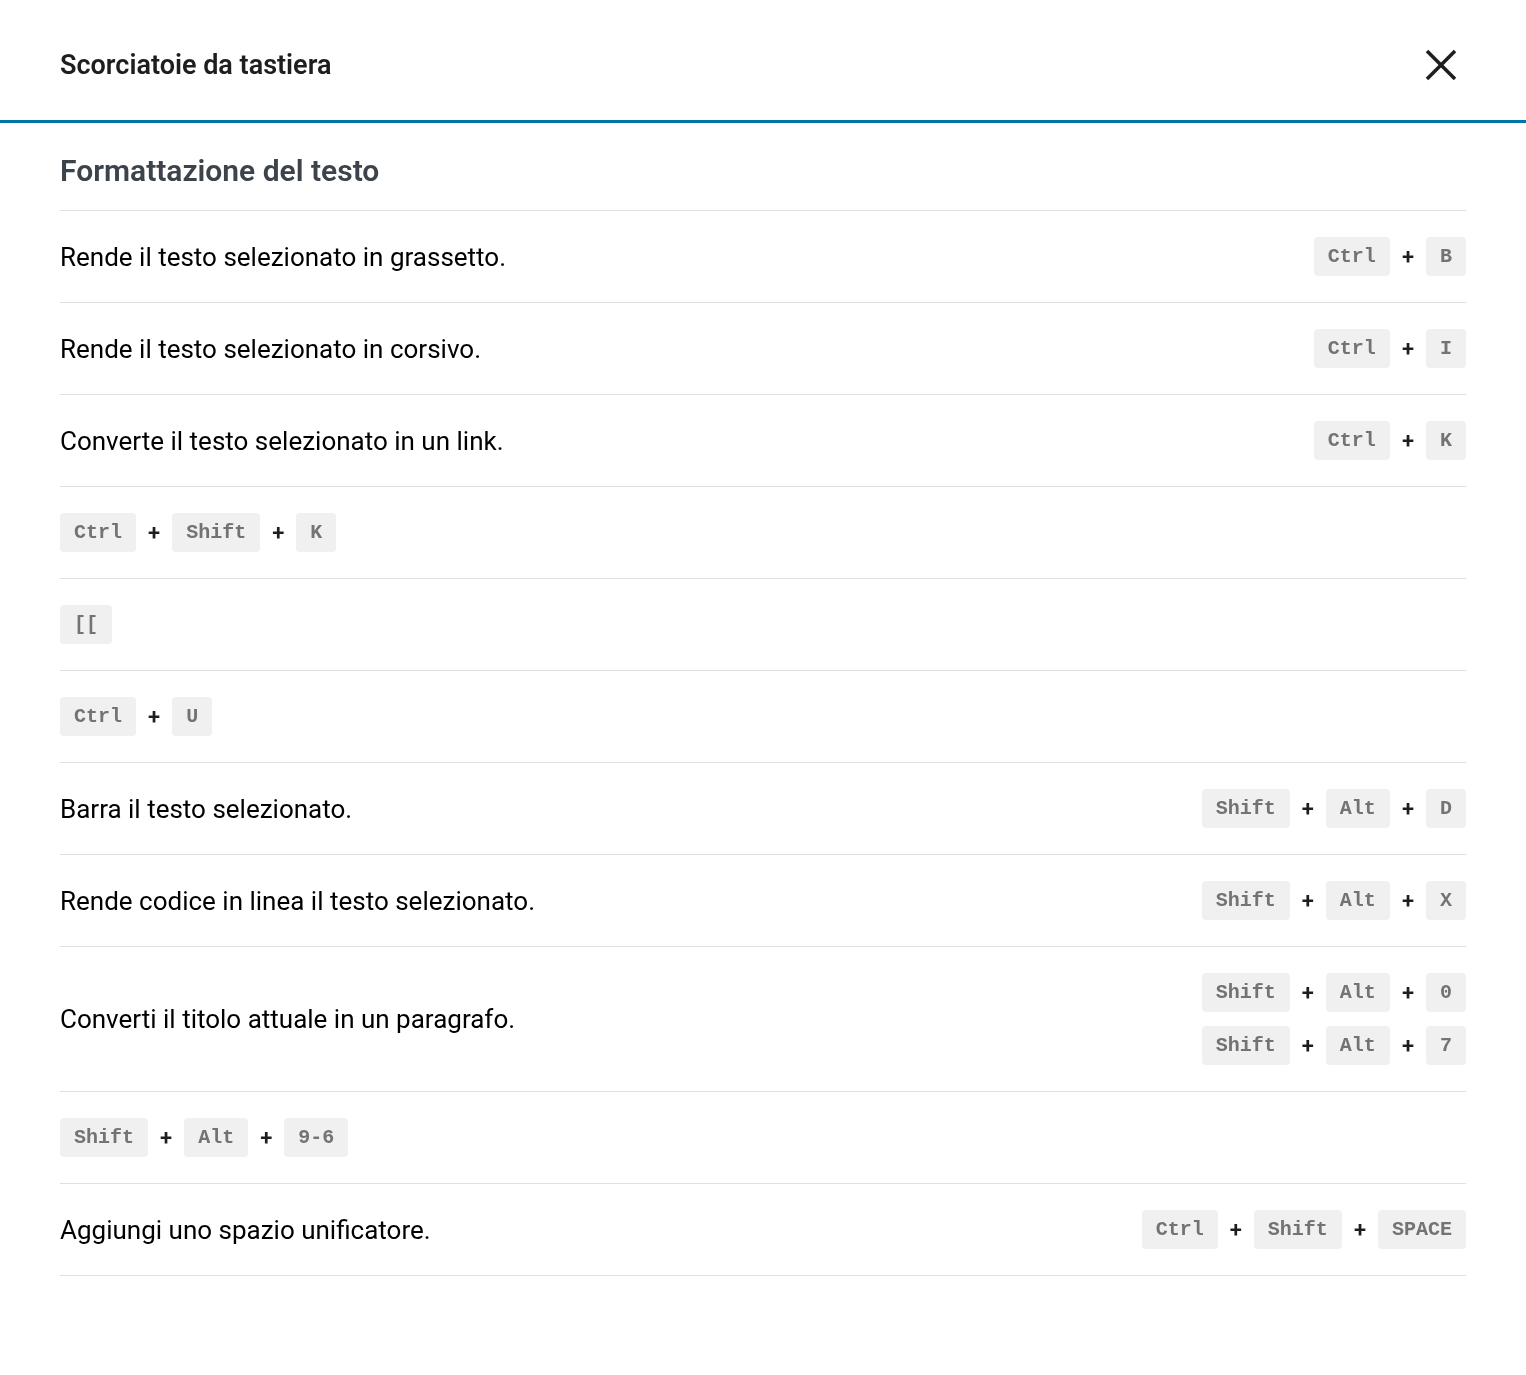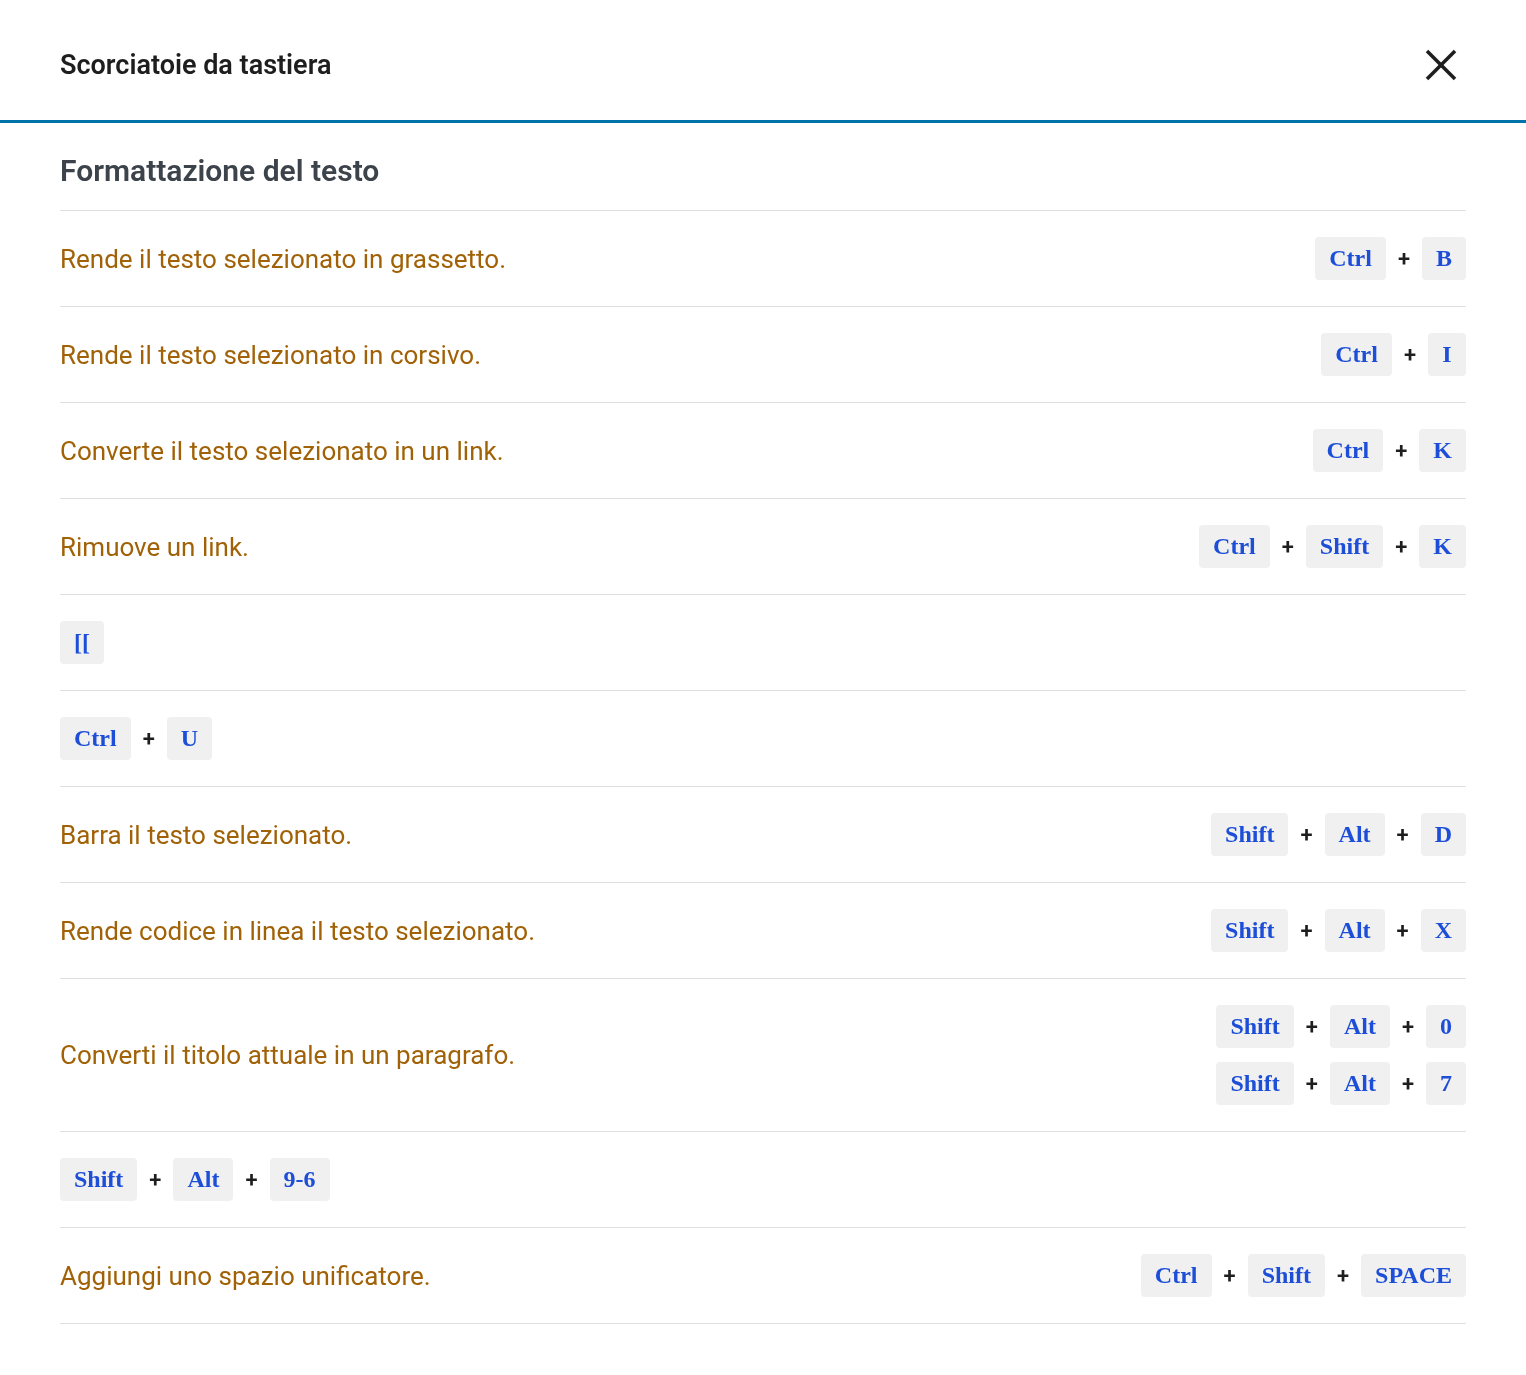--- a/index.html
+++ b/index.html
@@ -55,42 +55,42 @@
     .shortcut-row {
       display: flex;
       justify-content: space-between;
       align-items: center;
       padding: 26px 0;
       border-bottom: 1px solid #e0e0e0;
       min-height: 80px;
     }
     .shortcut-desc {
       font-size: 26px;
-      color: #a16207;
+      color: #000000;
       flex: 1;
     }
     .shortcut-keys-wrapper {
       display: flex;
       flex-direction: column;
       align-items: flex-end;
       gap: 14px;
     }
     .shortcut-keys {
       display: flex;
       align-items: center;
       gap: 12px;
     }
     .key {
       background: #f0f0f0;
       border-radius: 4px;
       padding: 8px 14px;
-      font-family: Liberation Serif, serif;
-      font-size: 24px;
-      font-weight: 600;
-      color: #1d4ed8;
+      font-family: Liberation Mono, monospace;
+      font-size: 20px;
+      font-weight: 600;
+      color: #737373;
       text-align: center;
       min-width: 38px;
     }
     .plus {
       font-size: 22px;
       font-weight: 600;
       color: #1e1e1e;
     }
   </style>
 </head>
@@ -134,21 +134,20 @@
           <div class="shortcut-desc">Converte il testo selezionato in un link.</div>
           <div class="shortcut-keys-wrapper">
             <div class="shortcut-keys">
               <span class="key">Ctrl</span>
               <span class="plus">+</span>
               <span class="key">K</span>
             </div>
           </div>
         </div>
         <div class="shortcut-row">
-          <div class="shortcut-desc">Rimuove un link.</div>
           <div class="shortcut-keys-wrapper">
             <div class="shortcut-keys">
               <span class="key">Ctrl</span>
               <span class="plus">+</span>
               <span class="key">Shift</span>
               <span class="plus">+</span>
               <span class="key">K</span>
             </div>
           </div>
         </div>

